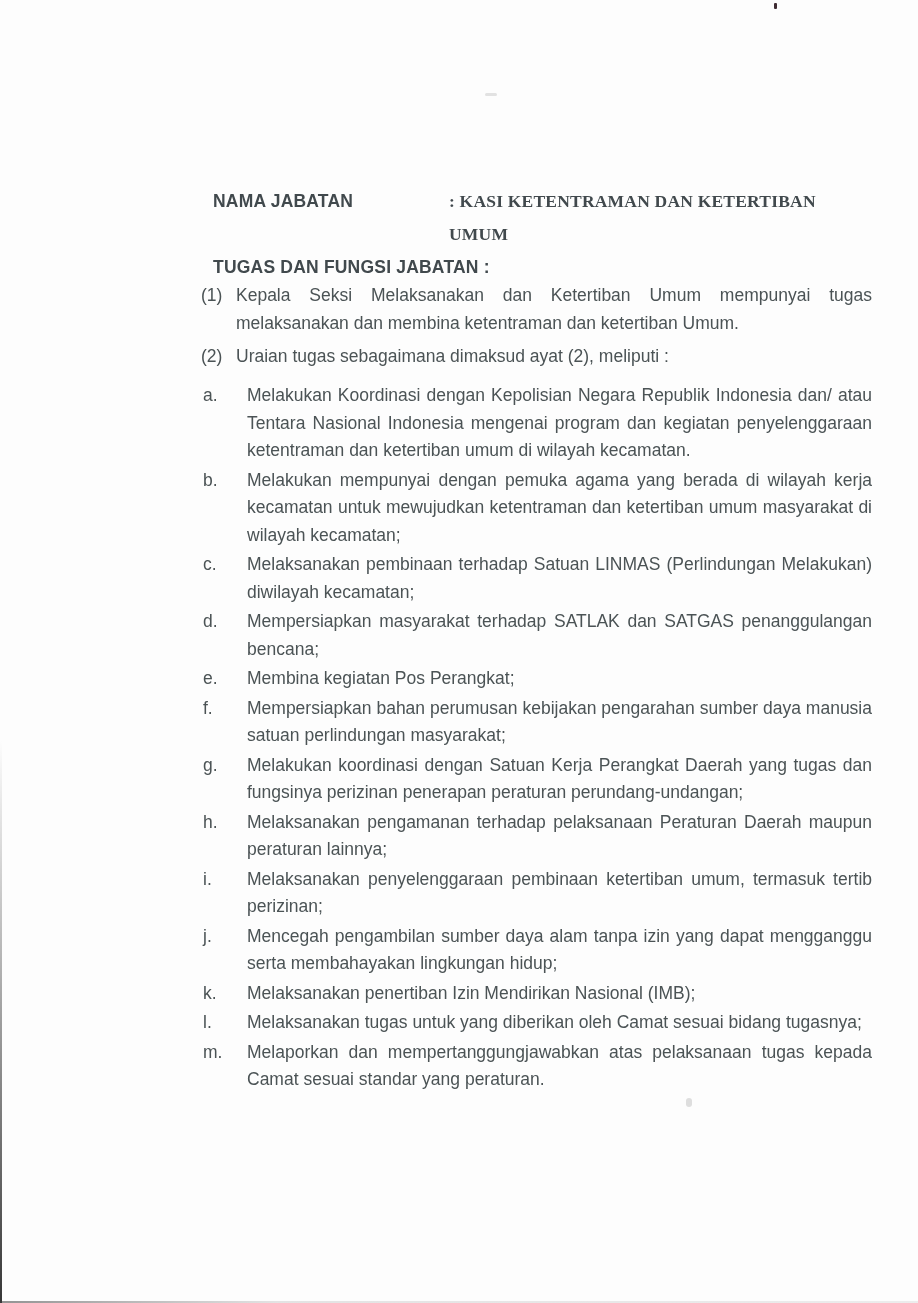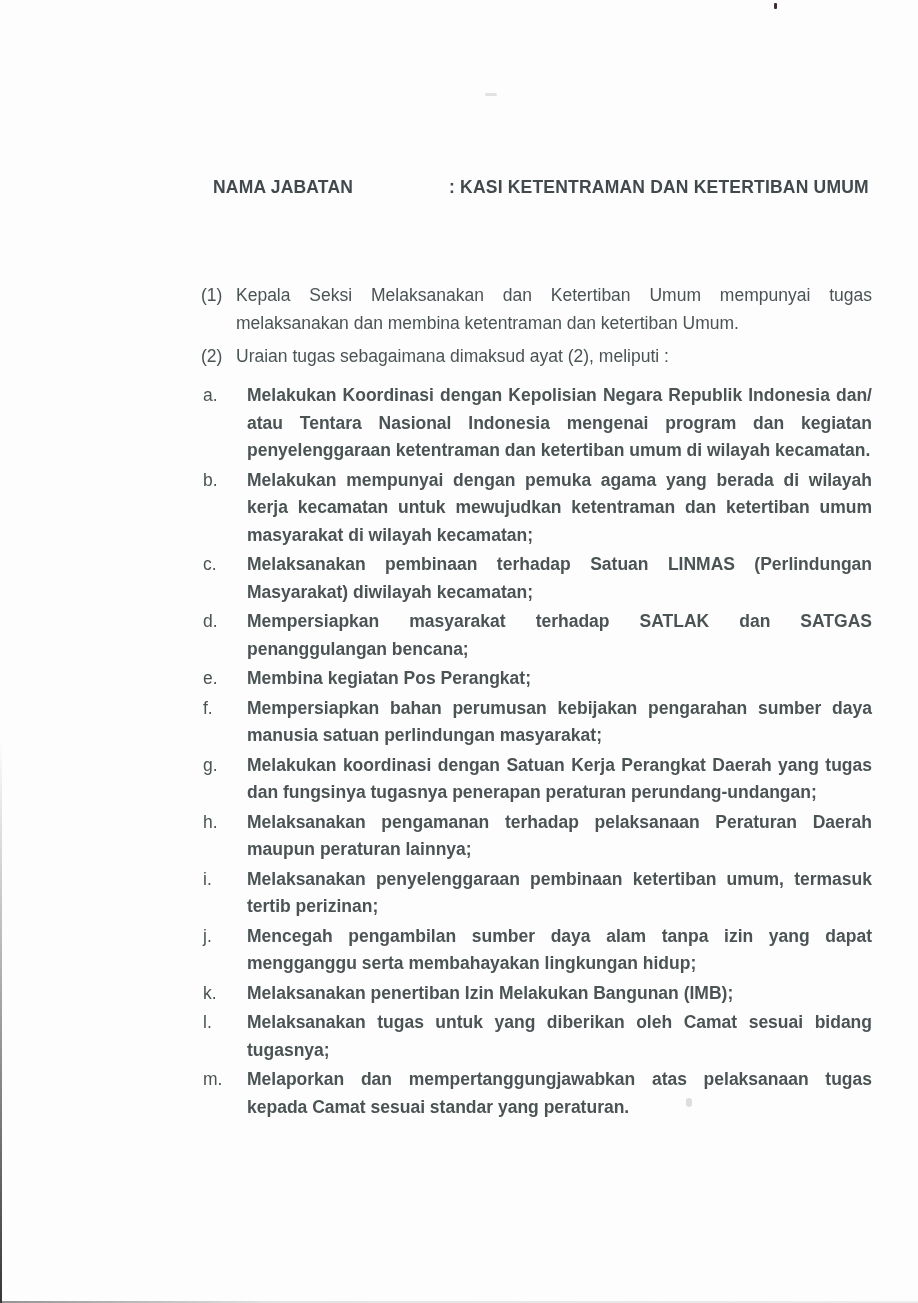--- a/index.html
+++ b/index.html
@@ -10,31 +10,31 @@
     background: #fdfdfd;
     font-family: "Liberation Sans", sans-serif;
     color: #4b5355;
     overflow: hidden;
   }
 
   
   .doc-header {
     position: absolute;
     left: 213px;
-    top: 171px;
+    top: 185px;
     width: 662px;
     font-size: 17.5px;
     font-weight: 700;
     color: #41494d;
     line-height: 33px;
     letter-spacing: 0.2px;
   }
   .doc-header .row1 { display: flex; }
   .hdr-label { width: 236px; flex-shrink: 0; }
-  .hdr-value { flex: 1; }
+  .hdr-value { flex: 1; font-family: Liberation Serif, serif; }
 
   
   .num-list {
     position: absolute;
     left: 201px;
     top: 281px;
     width: 671px;
     font-size: 17.5px;
     line-height: 28px;
     color: #4b5355;
@@ -48,21 +48,21 @@
     position: absolute;
     left: 203px;
     top: 382px;
     width: 669px;
     font-size: 17.5px;
     line-height: 27.5px;
     color: #4b5355;
   }
   .letter-item { display: flex; margin-bottom: 2px; }
   .letter-marker { width: 44px; flex-shrink: 0; }
-  .letter-text { flex: 1; text-align: justify; font-weight: bold; }
+  .letter-text { flex: 1; text-align: justify; }
 
   
   .speck-top-right {
     position: absolute; left: 774px; top: 3px;
     width: 3px; height: 6px; background: #3f2c33; border-radius: 1px;
   }
   .smudge-mid {
     position: absolute; left: 485px; top: 93px;
     width: 12px; height: 3px; background: #e2e2e2; border-radius: 2px;
   }
@@ -90,20 +90,21 @@
   <div class="smudge-mid"></div>
   <div class="smudge-bottom"></div>
   <div class="edge-line-left"></div>
   <div class="edge-line-bottom"></div>
 
   <div class="doc-header">
     <div class="row1">
       <span class="hdr-label">NAMA JABATAN</span>
       <span class="hdr-value">: KASI KETENTRAMAN DAN KETERTIBAN UMUM</span>
     </div>
+    <div class="row2">TUGAS DAN FUNGSI JABATAN :</div>
   </div>
 
   <div class="num-list">
 
       <div class="num-item">
         <span class="num-marker">(1)</span>
         <span class="num-text">Kepala Seksi Melaksanakan dan Ketertiban Umum mempunyai tugas melaksanakan dan membina ketentraman dan ketertiban Umum.</span>
       </div>
 
       <div class="num-item">
@@ -119,61 +120,61 @@
         <span class="letter-text">Melakukan Koordinasi dengan Kepolisian Negara  Republik Indonesia dan/ atau Tentara Nasional Indonesia mengenai program dan kegiatan penyelenggaraan ketentraman dan ketertiban umum di wilayah kecamatan.</span>
       </div>
 
       <div class="letter-item">
         <span class="letter-marker">b.</span>
         <span class="letter-text">Melakukan mempunyai dengan pemuka agama yang berada di wilayah kerja kecamatan untuk mewujudkan ketentraman dan ketertiban umum masyarakat di wilayah kecamatan;</span>
       </div>
 
       <div class="letter-item">
         <span class="letter-marker">c.</span>
-        <span class="letter-text">Melaksanakan pembinaan terhadap Satuan LINMAS (Perlindungan Masyarakat) diwilayah kecamatan;</span>
+        <span class="letter-text">Melaksanakan pembinaan terhadap Satuan LINMAS (Perlindungan Melakukan) diwilayah kecamatan;</span>
       </div>
 
       <div class="letter-item">
         <span class="letter-marker">d.</span>
         <span class="letter-text">Mempersiapkan masyarakat terhadap SATLAK dan SATGAS penanggulangan bencana;</span>
       </div>
 
       <div class="letter-item">
         <span class="letter-marker">e.</span>
         <span class="letter-text">Membina kegiatan Pos Perangkat;</span>
       </div>
 
       <div class="letter-item">
         <span class="letter-marker">f.</span>
         <span class="letter-text">Mempersiapkan bahan perumusan kebijakan pengarahan  sumber daya manusia satuan perlindungan masyarakat;</span>
       </div>
 
       <div class="letter-item">
         <span class="letter-marker">g.</span>
-        <span class="letter-text">Melakukan koordinasi dengan Satuan Kerja Perangkat Daerah yang tugas dan fungsinya tugasnya penerapan peraturan perundang-undangan;</span>
+        <span class="letter-text">Melakukan koordinasi dengan Satuan Kerja Perangkat Daerah yang tugas dan fungsinya perizinan penerapan peraturan perundang-undangan;</span>
       </div>
 
       <div class="letter-item">
         <span class="letter-marker">h.</span>
         <span class="letter-text">Melaksanakan pengamanan terhadap pelaksanaan  Peraturan Daerah maupun peraturan lainnya;</span>
       </div>
 
       <div class="letter-item">
         <span class="letter-marker">i.</span>
         <span class="letter-text">Melaksanakan penyelenggaraan pembinaan ketertiban umum, termasuk tertib perizinan;</span>
       </div>
 
       <div class="letter-item">
         <span class="letter-marker">j.</span>
         <span class="letter-text">Mencegah pengambilan sumber daya alam tanpa izin yang dapat mengganggu serta membahayakan lingkungan hidup;</span>
       </div>
 
       <div class="letter-item">
         <span class="letter-marker">k.</span>
-        <span class="letter-text">Melaksanakan penertiban Izin Melakukan Bangunan (IMB);</span>
+        <span class="letter-text">Melaksanakan penertiban Izin Mendirikan Nasional (IMB);</span>
       </div>
 
       <div class="letter-item">
         <span class="letter-marker">l.</span>
         <span class="letter-text">Melaksanakan tugas untuk yang diberikan oleh Camat sesuai bidang tugasnya;</span>
       </div>
 
       <div class="letter-item">
         <span class="letter-marker">m.</span>
         <span class="letter-text">Melaporkan dan mempertanggungjawabkan atas pelaksanaan tugas kepada Camat sesuai standar yang peraturan.</span>

